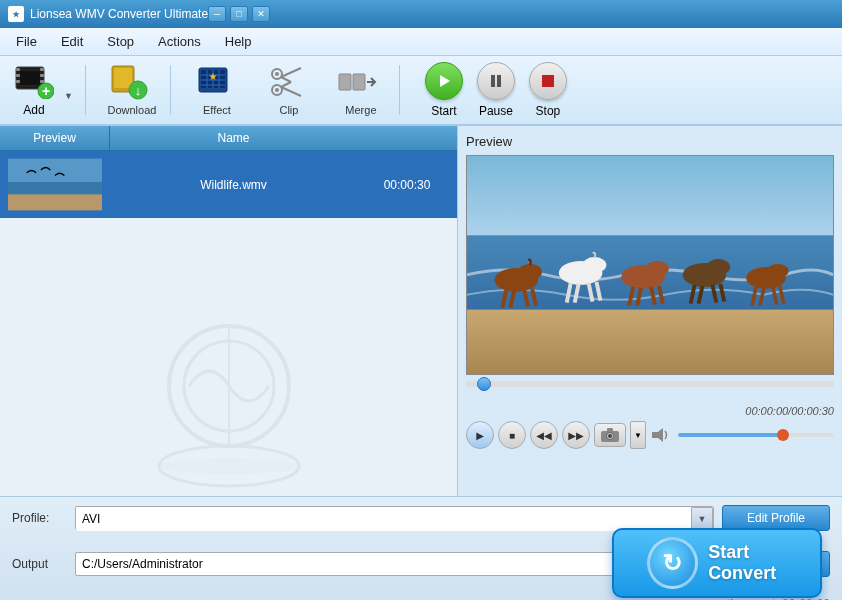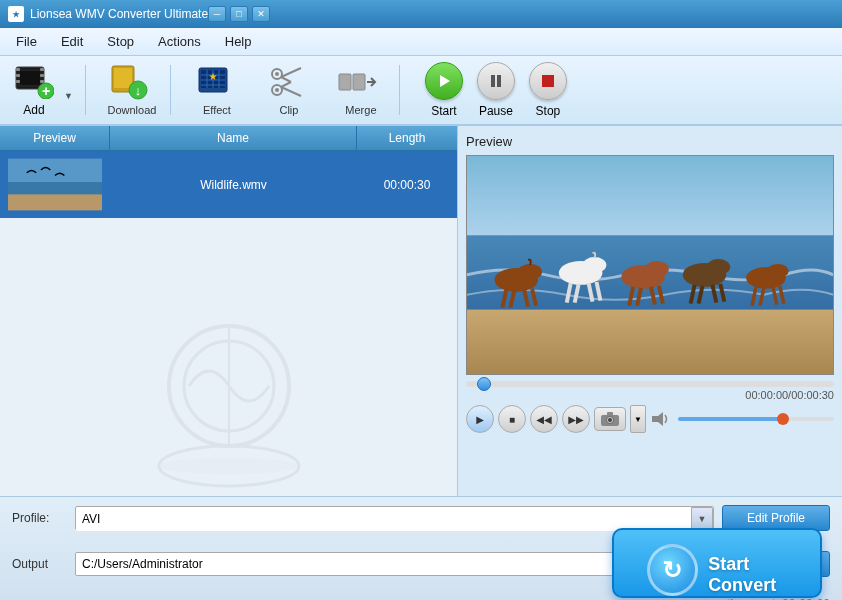--- a/index.html
+++ b/index.html
@@ -257,21 +257,22 @@
       width: 14px;
       height: 14px;
       background: linear-gradient(to bottom, #80c0f0, #3090e0);
       border-radius: 50%;
       border: 1px solid #2070c0;
     }
     #time-display {
       text-align: right;
       font-size: 11px;
       color: #555;
-      margin-top: 2px;
+      margin-top: 18px;
+      font-style: italic;
     }
     #preview-controls {
       display: flex;
       align-items: center;
       gap: 4px;
       margin-top: 4px;
     }
     .preview-btn {
       width: 28px; height: 28px;
       border-radius: 50%;
@@ -390,21 +391,21 @@
       right: 20px;
       bottom: 28px;
     }
     .start-convert-btn {
       background: linear-gradient(to bottom, #50c0f8, #1898e8);
       border: 2px solid #0878c8;
       border-radius: 10px;
       width: 210px;
       height: 70px;
       display: flex;
-      align-items: flex-end;
+      align-items: center;
       justify-content: center;
       cursor: pointer;
       gap: 10px;
       box-shadow: 0 4px 10px rgba(0,100,200,0.4);
       padding-left: 33px;
     }
     .convert-icon {
       width: 52px; height: 52px;
       background: radial-gradient(circle at 40% 35%, #70d8ff, #1888e0);
       border-radius: 50%;
@@ -575,21 +576,20 @@
     </div>
   </div>
 </div>
 
 <div id="main">
 
   <div id="left-panel">
     <div id="file-list-header">
       <div class="list-header-cell">Preview</div>
       <div class="list-header-cell">Name</div>
-      <div class="list-header-cell">Length</div>
     </div>
 
     <div id="file-list">
       <div class="file-row">
         <div class="file-cell">
 
           <svg width="100" height="55" viewBox="0 0 100 55">
             <rect width="100" height="55" fill="#3a7ab8"></rect>
 
             <rect width="100" height="25" fill="#5898c8"></rect>

